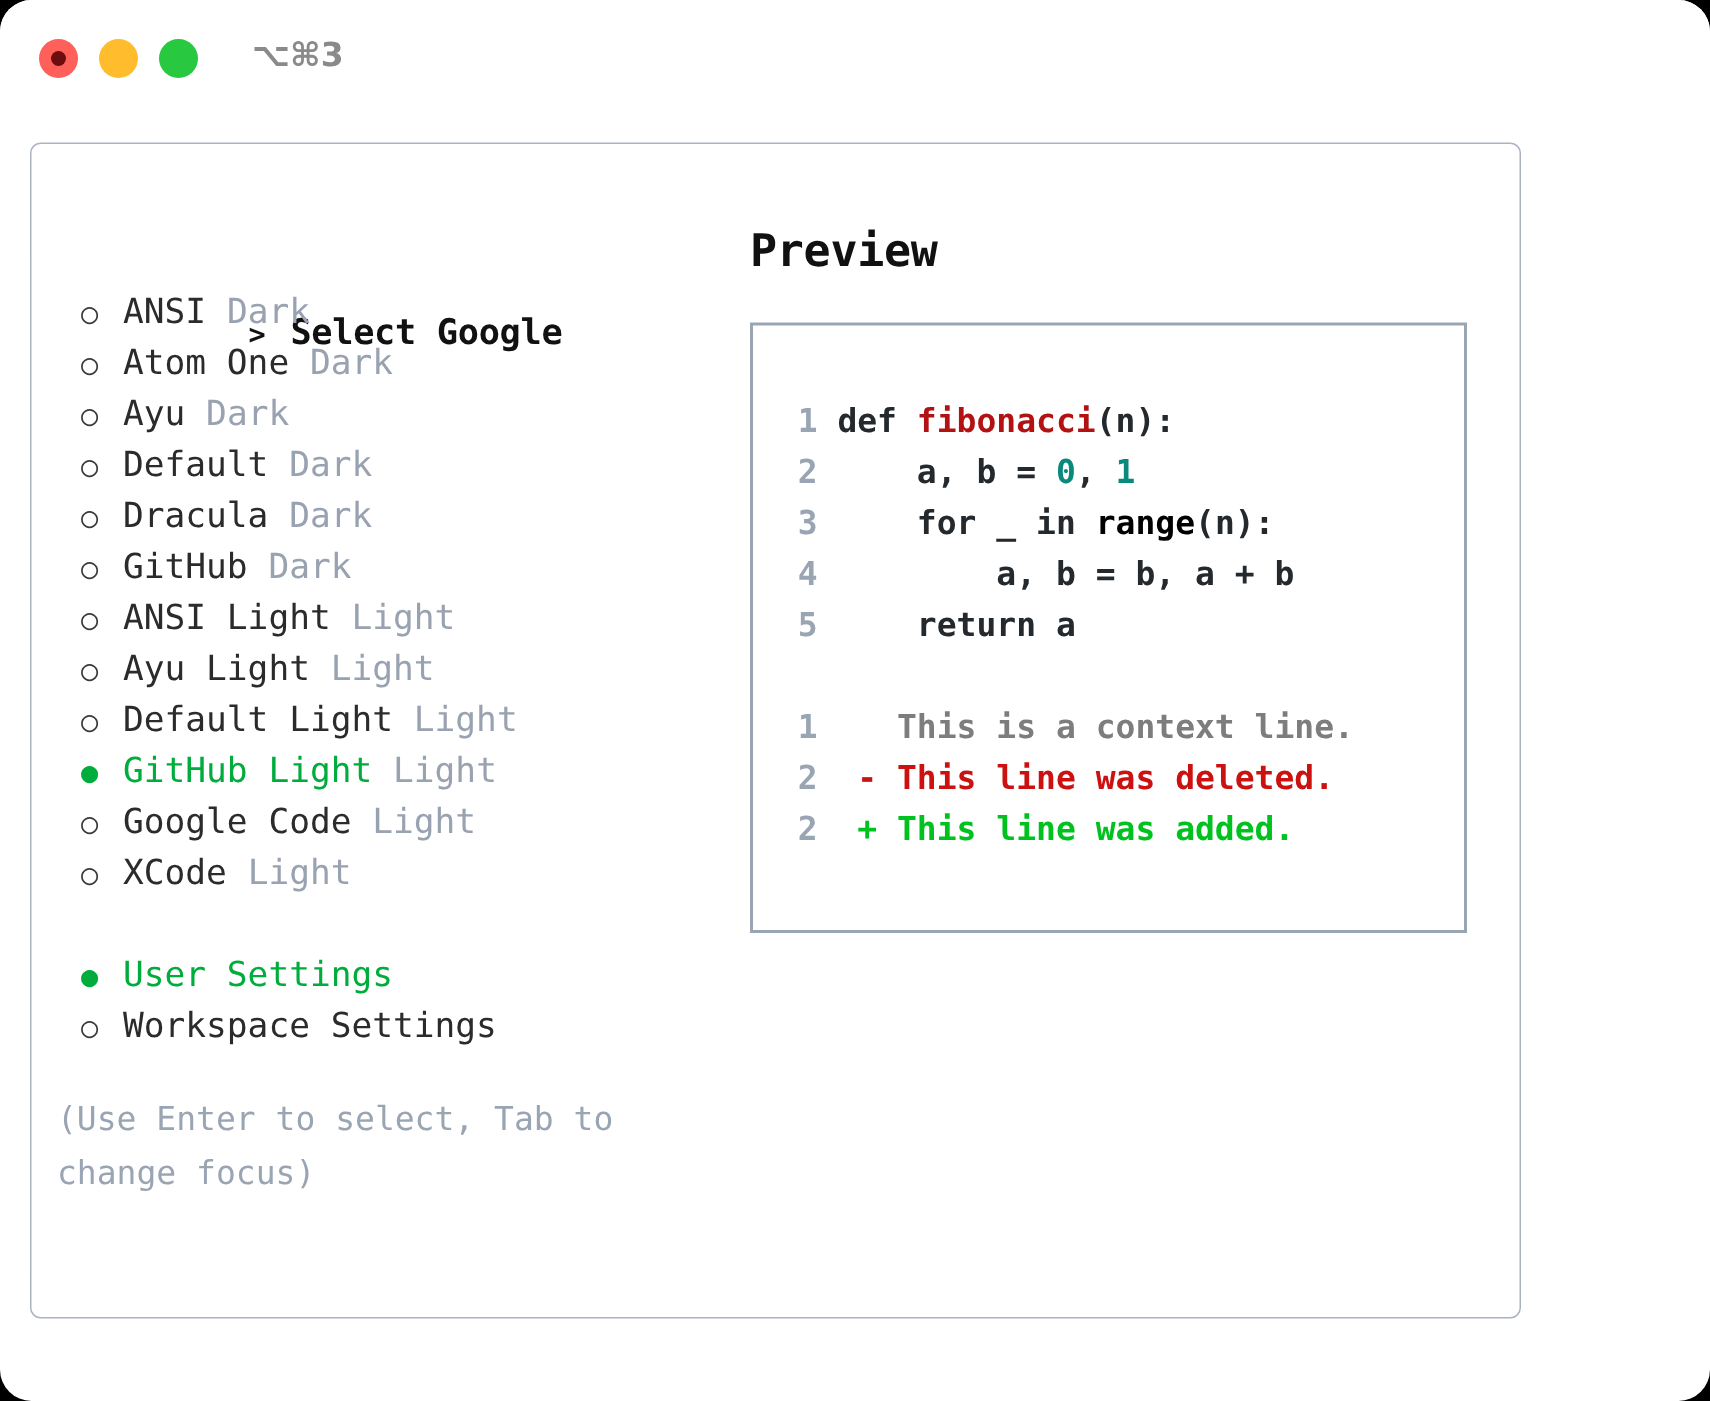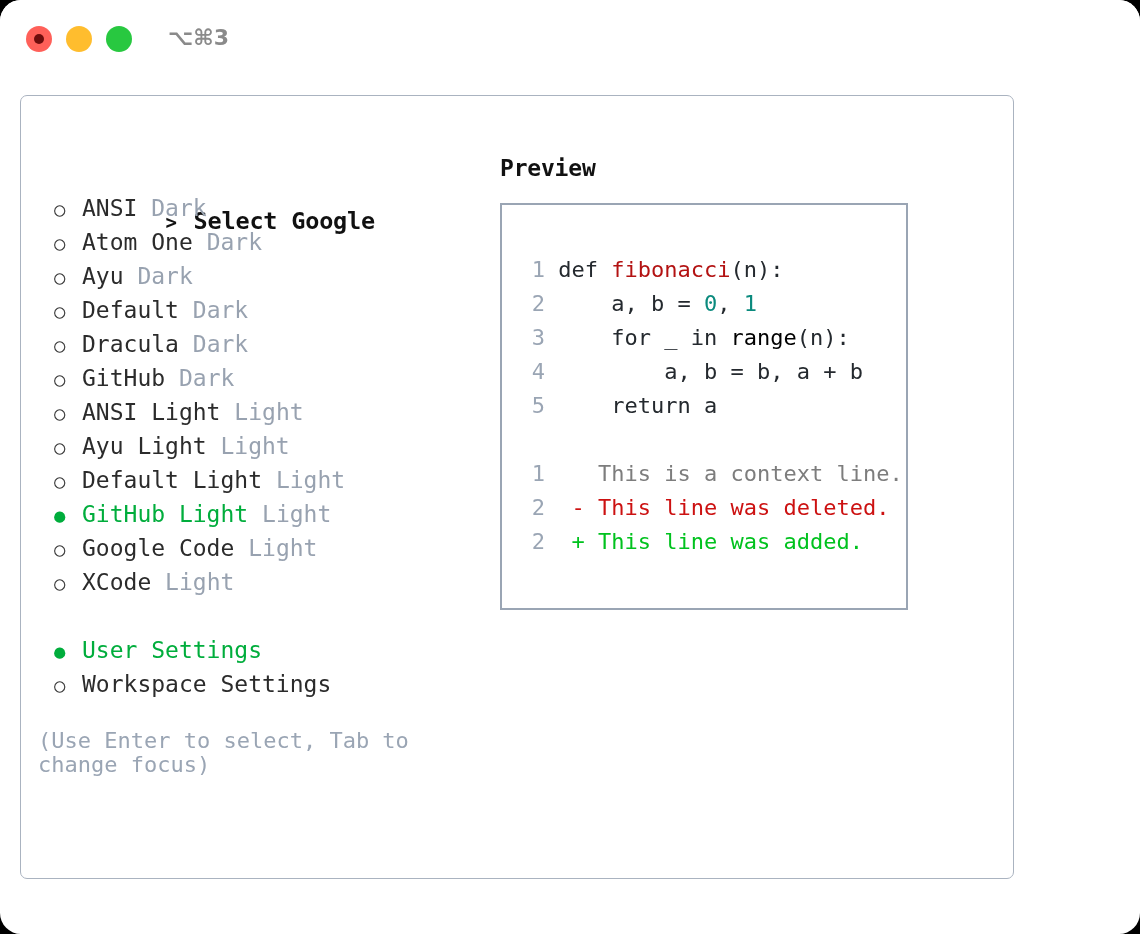--- a/index.html
+++ b/index.html
@@ -105,45 +105,46 @@
   .section-header {
     color: #1f1f1f;
     font-size: 23px;
   }
 
   #applyto-block { margin-top: 34px; }
 
   #hint {
     margin-top: 34px;
     font-size: 22px;
-    line-height: 24px;
+    line-height: 36px;
     color: #9aa5b4;
     width: 420px;
     white-space: pre-wrap;
   }
 
   
   #right-col {
     position: absolute;
     left: 479px; top: 55px;
     width: 500px;
   }
   #preview-title {
-    font-size: 23px;
+    font-size: 30px;
     font-weight: bold;
     color: #111111;
     line-height: 34px;
     letter-spacing: -0.2px;
   }
   #preview-box {
     position: absolute;
-    left: 0px; top: 52px;
-    width: 408px; height: 407px;
+    left: 0px; top: 64px;
+    width: 478px; height: 407px;
     border: 2px solid #9aa5b4;
     background: #ffffff;
+    font-weight: bold;
   }
   #code-area {
     position: absolute;
     left: 13px; top: 48px;
     width: 450px;
   }
   .code-line {
     height: 34px;
     line-height: 34px;
     font-size: 22px;

